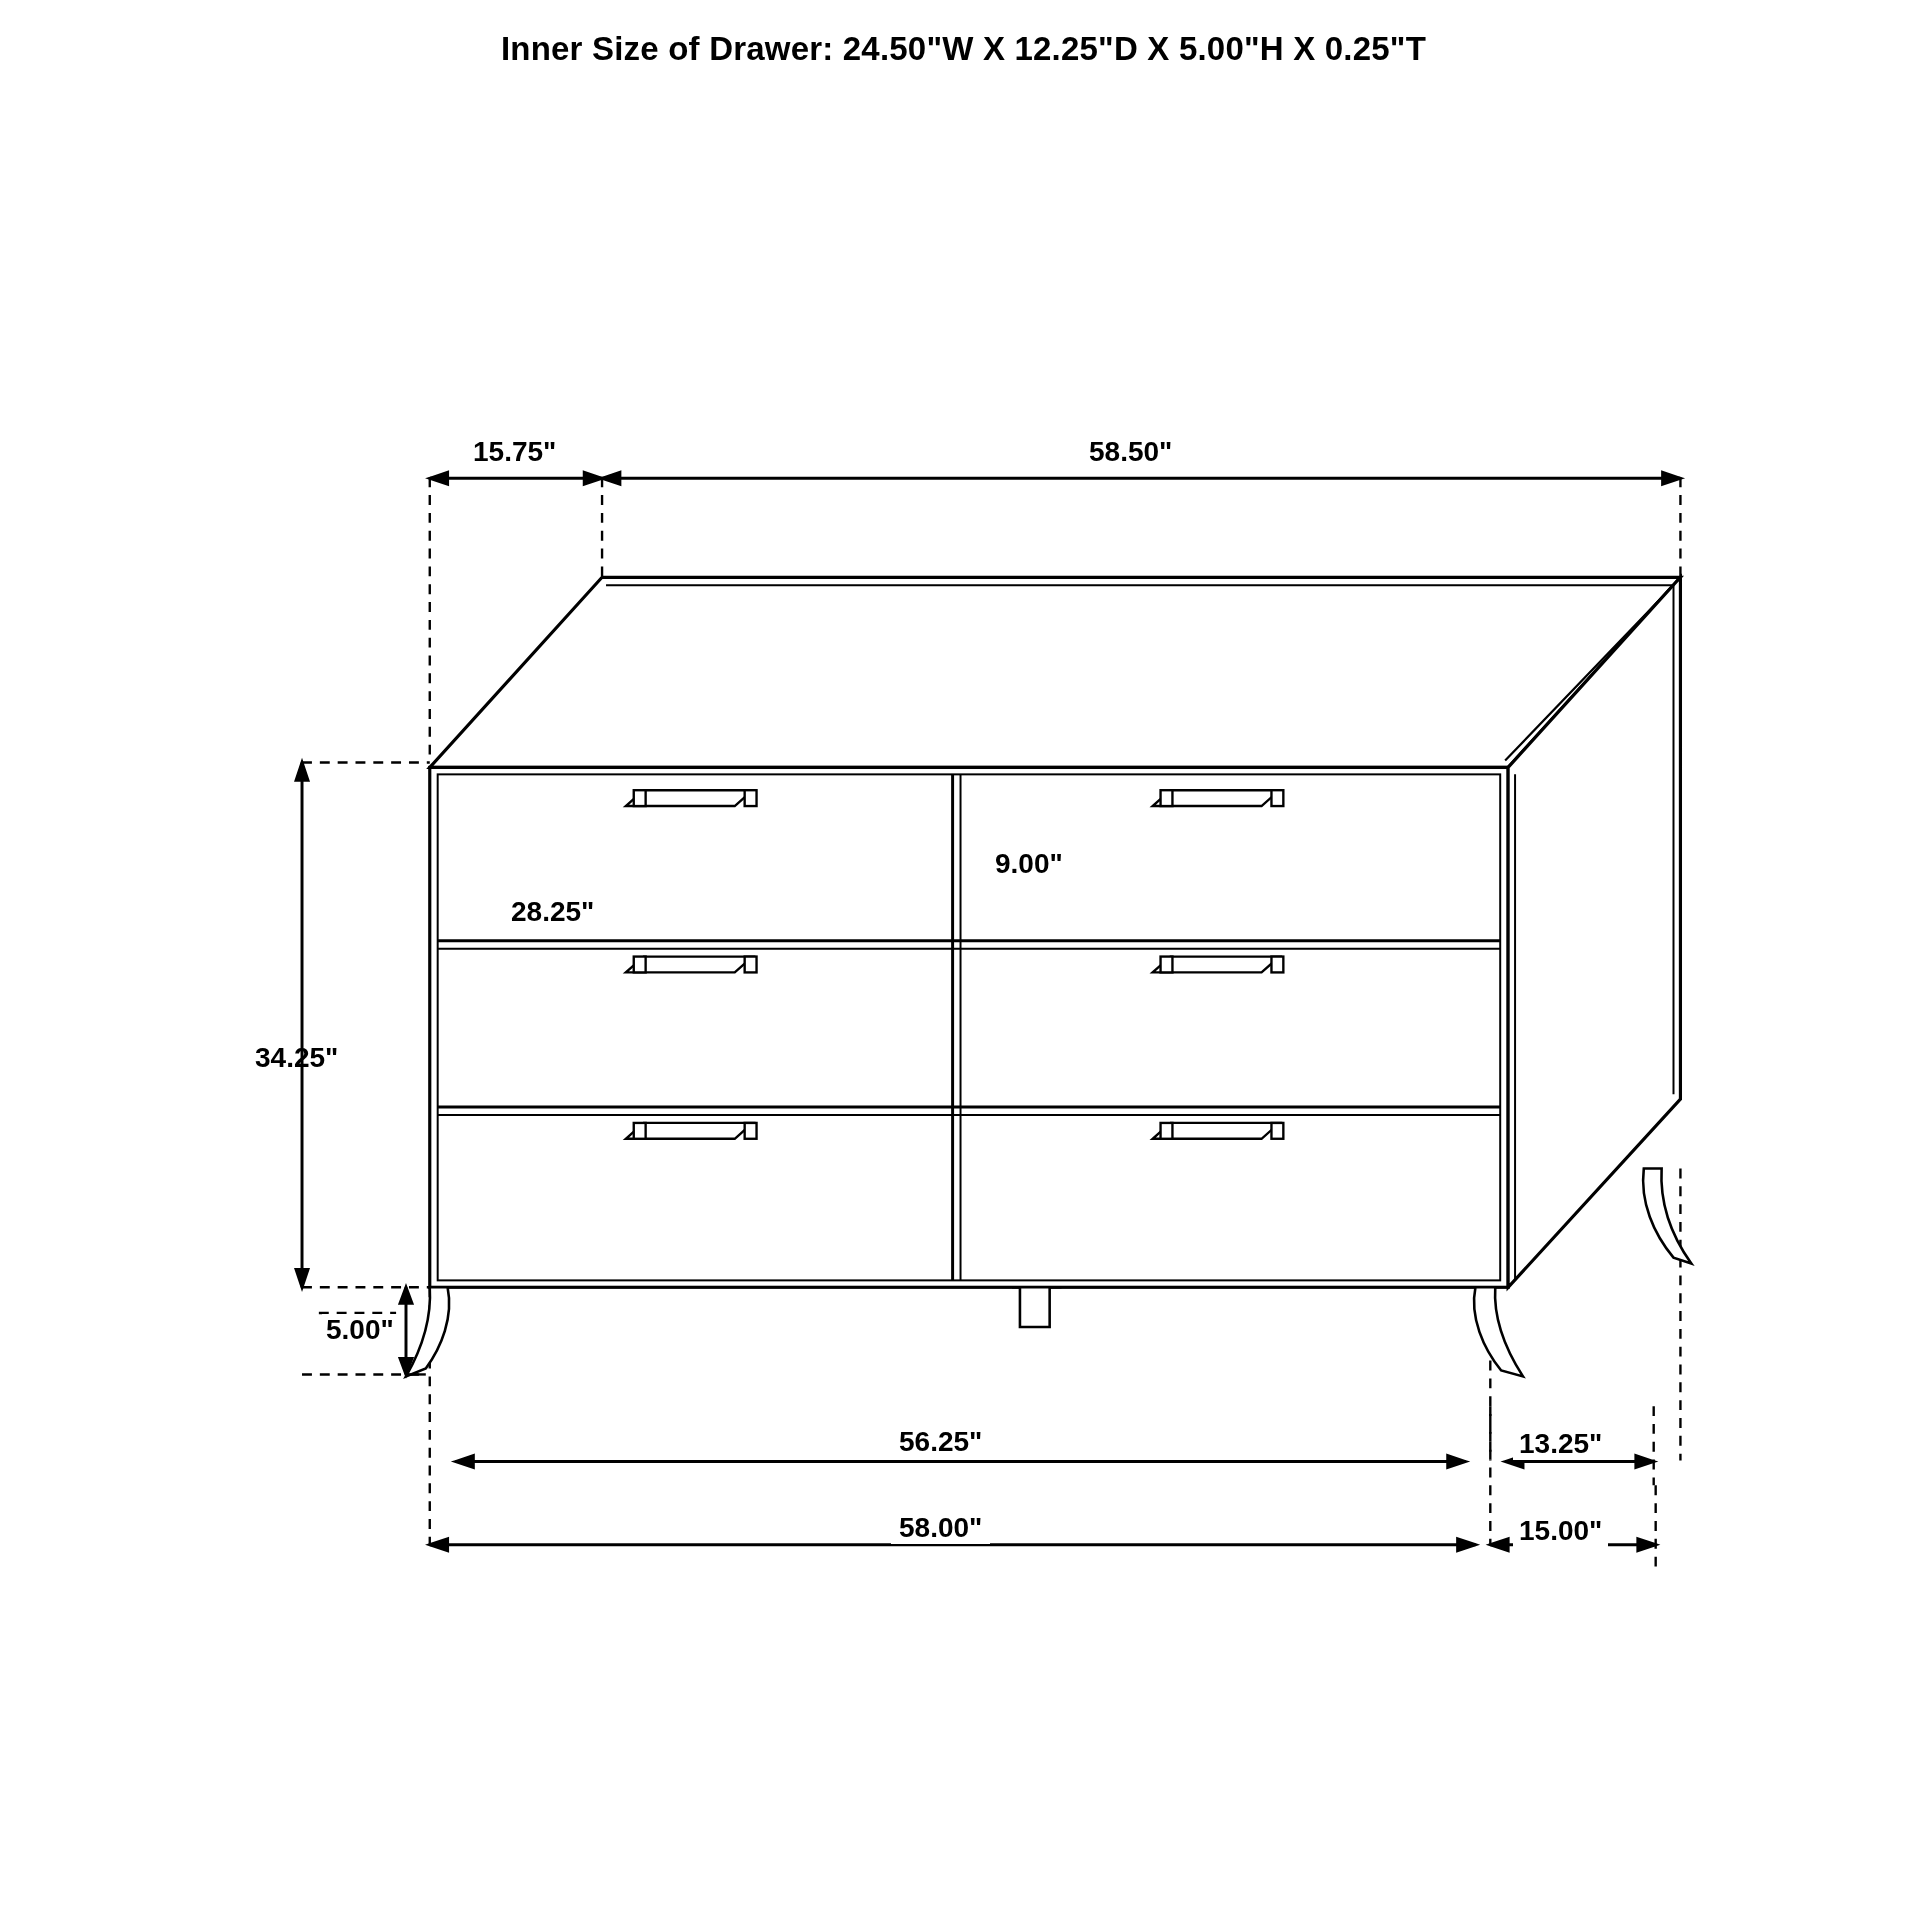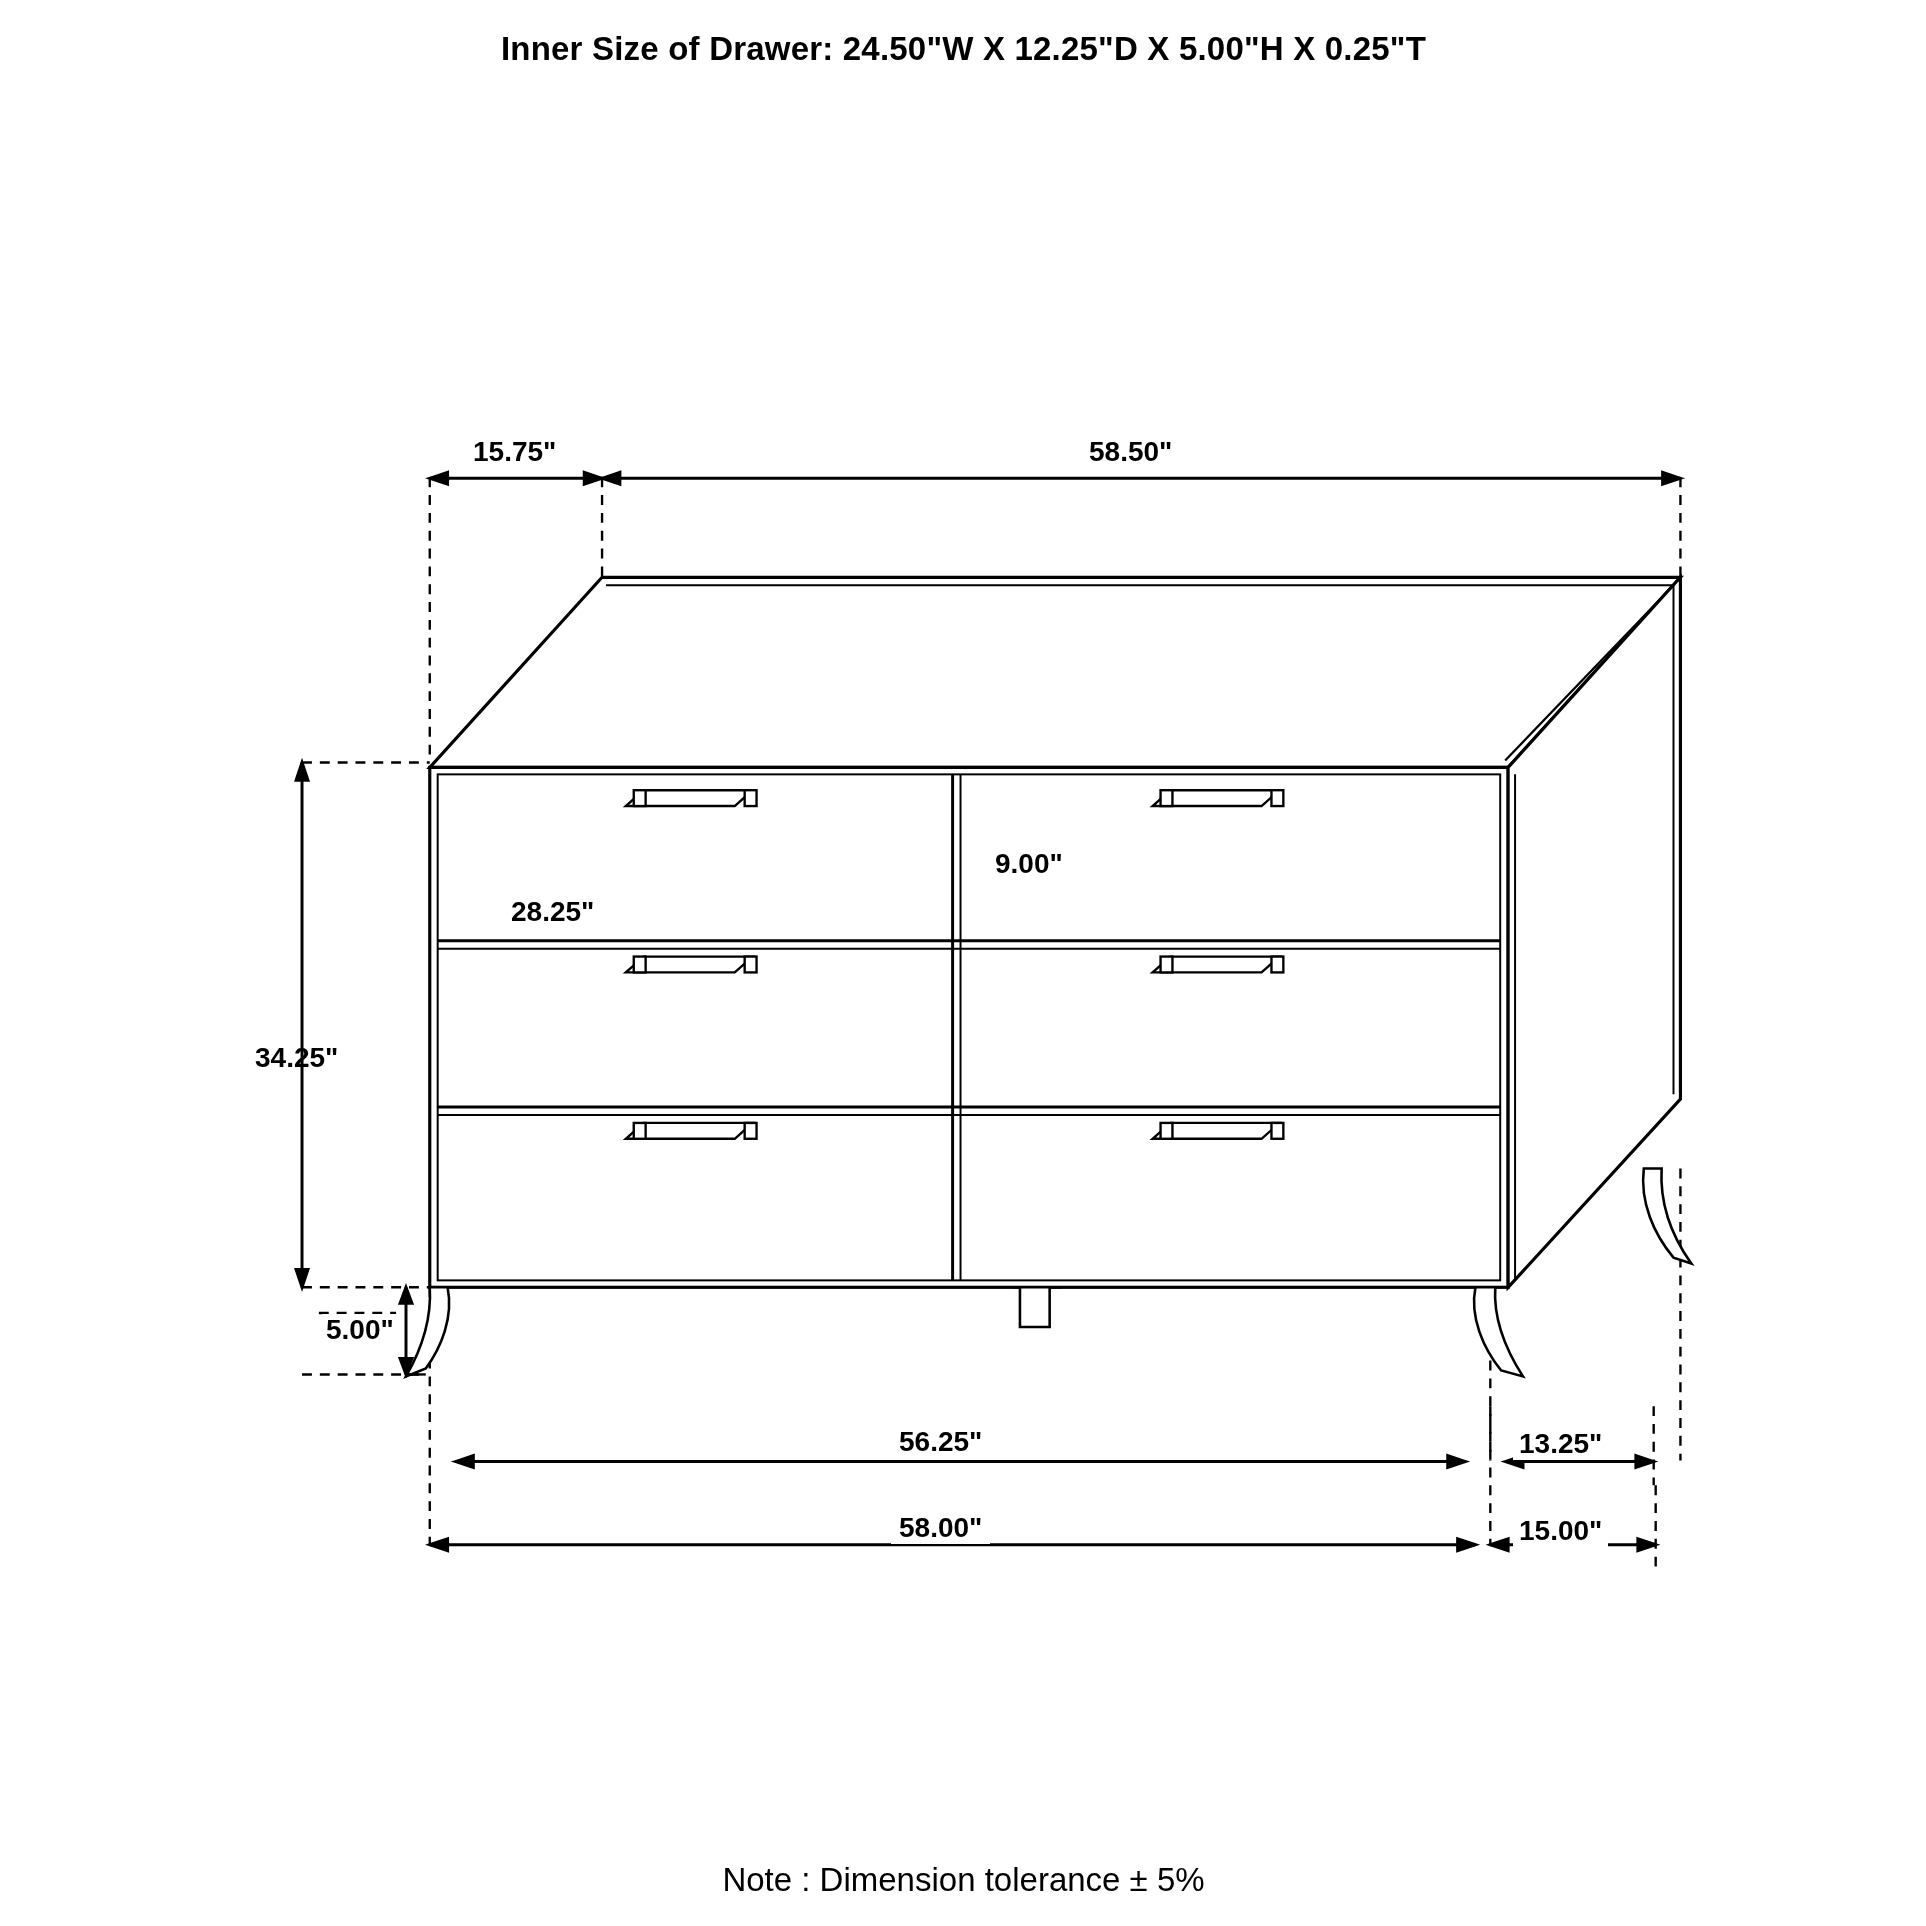--- a/index.html
+++ b/index.html
@@ -163,15 +163,14 @@
   <div class="dim" style="left:1089px;top:436px;">58.50"</div>
   <div class="dim" style="left:505px;top:896px;background:#fff;padding:0 6px;">28.25"</div>
   <div class="dim" style="left:995px;top:848px;">9.00"</div>
   <div class="dim" style="left:255px;top:1042px;">34.25"</div>
   <div class="dim" style="left:322px;top:1314px;background:#fff;padding:0 4px;">5.00"</div>
   <div class="dim" style="left:891px;top:1426px;background:#fff;padding:0 8px;">56.25"</div>
   <div class="dim" style="left:1513px;top:1428px;background:#fff;padding:0 6px;">13.25"</div>
   <div class="dim" style="left:891px;top:1512px;background:#fff;padding:0 8px;">58.00"</div>
   <div class="dim" style="left:1513px;top:1515px;background:#fff;padding:0 6px;">15.00"</div>
 
-  <div class="note">Note : Dimension tolerance  ± 5%</div>
 </div>
 
 
 </body></html>

